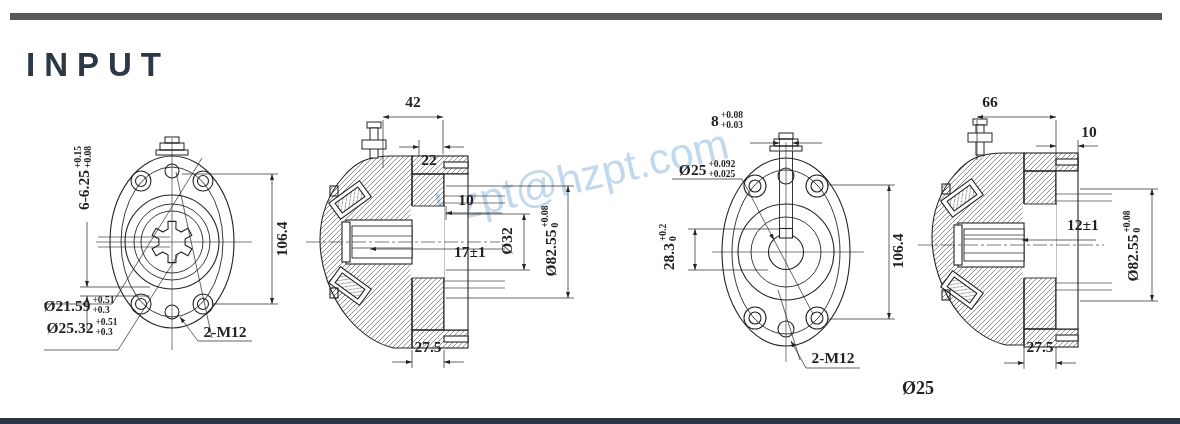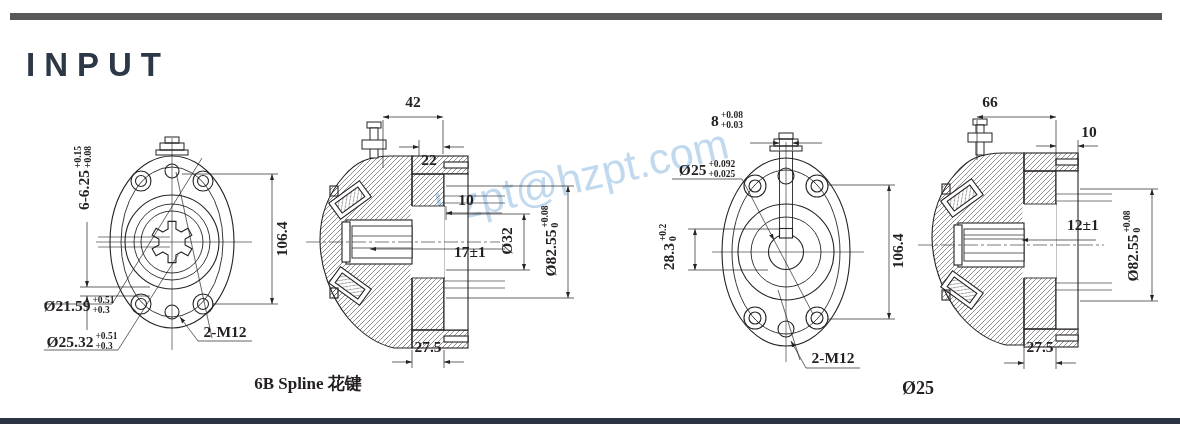--- a/index.html
+++ b/index.html
@@ -287,21 +287,21 @@
       </span>
   </div>
   <div class="dim rot" style="left:282px;top:239px;">106.4</div>
   <div class="dim" style="left:79px;top:305px;">
     <span>Ø21.59</span>
     <span class="tolstack">
         <span>+0.51</span>
         <span>+0.3</span>
       </span>
   </div>
-  <div class="dim" style="left:82px;top:341px;">
+  <div class="dim" style="left:82px;top:327px;">
     <span>Ø25.32</span>
     <span class="tolstack">
         <span>+0.51</span>
         <span>+0.3</span>
       </span>
   </div>
   <div class="dim" style="left:225px;top:332px;">2-M12</div>
 
   <div class="dim" style="left:413px;top:102px;">42</div>
   <div class="dim" style="left:429px;top:133px;margin-top:27px;">22</div>
@@ -346,17 +346,16 @@
   <div class="dim" style="left:1083px;top:225px;text-align:center;">12±1</div>
   <div class="dim rot" style="left:1132px;top:246px;">
     <span>Ø82.55</span>
     <span class="tolstack">
         <span>+0.08</span>
         <span>0</span>
       </span>
   </div>
   <div class="dim" style="left:1040px;top:347px;">27.5</div>
 
-  <div class="caption" style="left:308px;top:383px;">6B Spline 花键</div>
   <div class="caption" style="left:918px;top:388px;font-size:18px;">Ø25</div>
 
   <div class="bottombar"></div>
 </div>
 
 </body></html>

